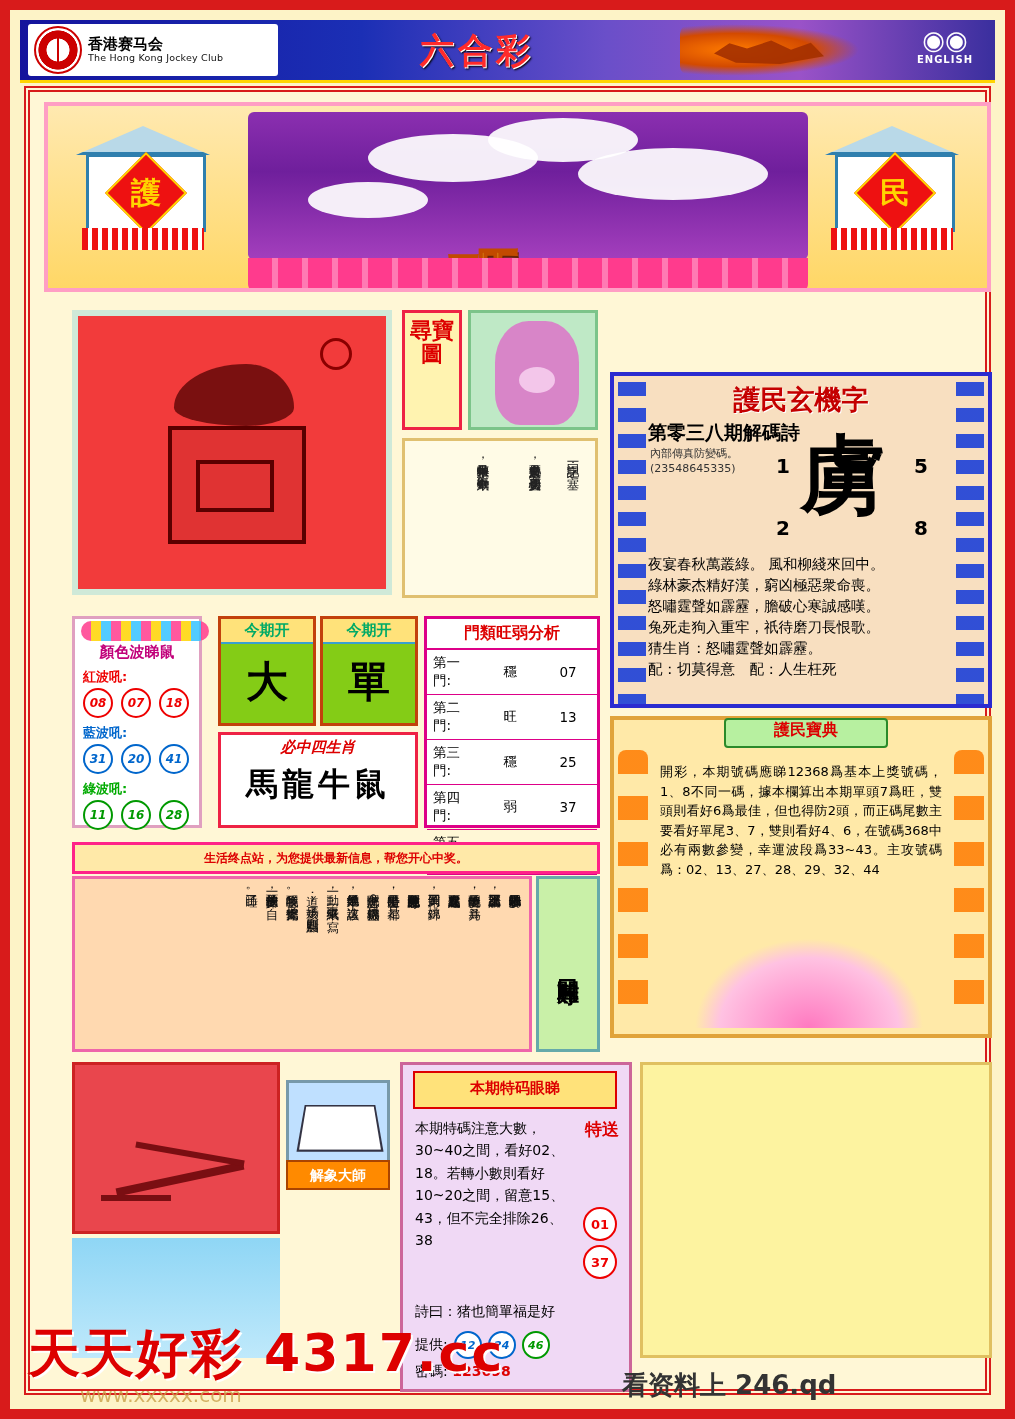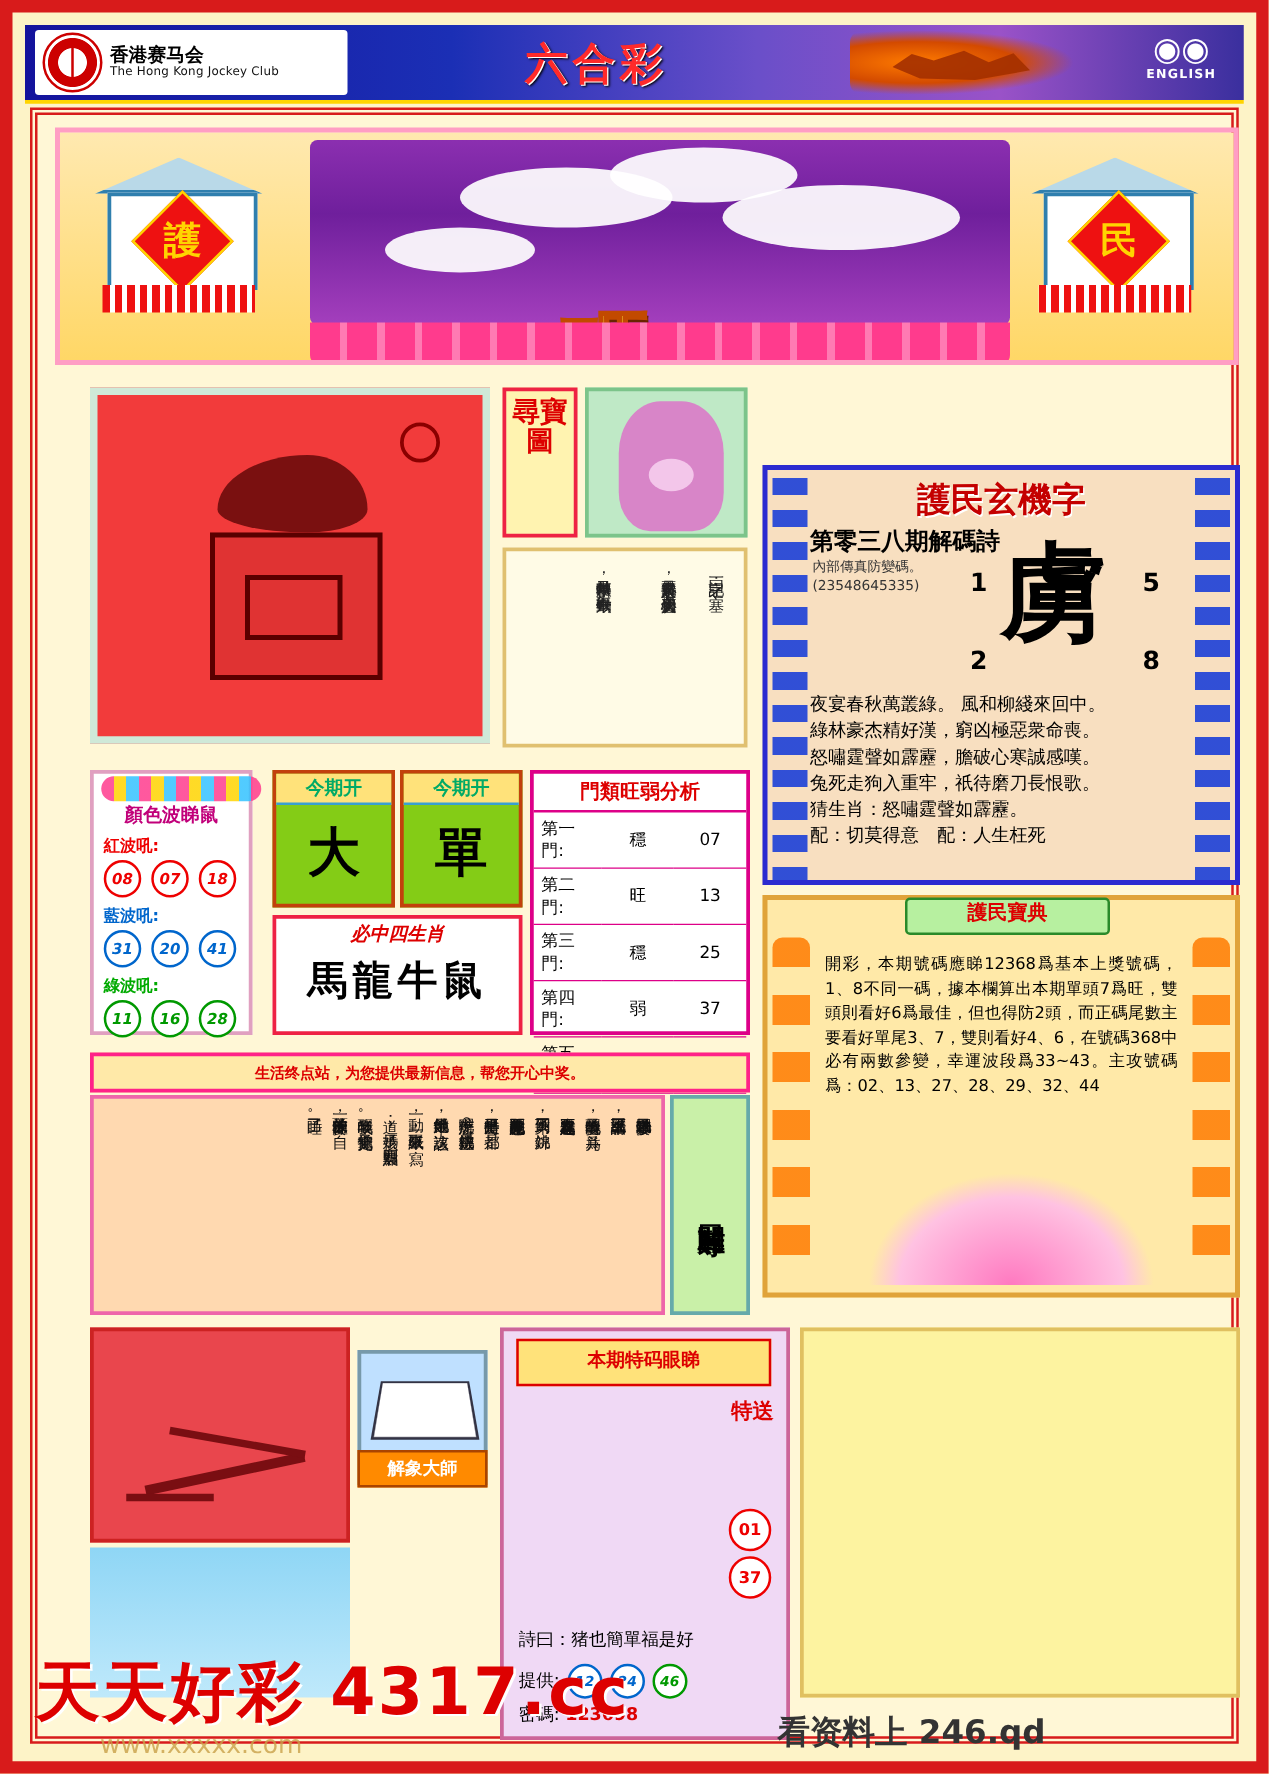--- a/index.html
+++ b/index.html
@@ -396,20 +396,21 @@
     <div class="line" style="left:26px;top:130px;width:70px;height:6px;"></div>
   </div>
   <div class="panel reader">
     <div class="page"></div>
   </div>
   <div class="panel readerlbl">解象大師</div>
   <div class="panel bluebox"></div>
 
   <div class="panel tema">
     <div class="hd">本期特码眼睇</div>
+    <div class="body">本期特碼注意大數，30~40之間，看好02、18。若轉小數則看好10~20之間，留意15、43，但不完全排除26、38</div>
     <div class="sideword">特送</div>
     <div class="sideball sb1">01</div>
     <div class="sideball sb2">37</div>
     <div class="poemline">詩曰：猪也簡單福是好</div>
     <div class="supply">
       <span>提供:</span>
       <span class="ball b">12</span>
       <span class="ball b">24</span>
       <span class="ball g">46</span>
     </div>

